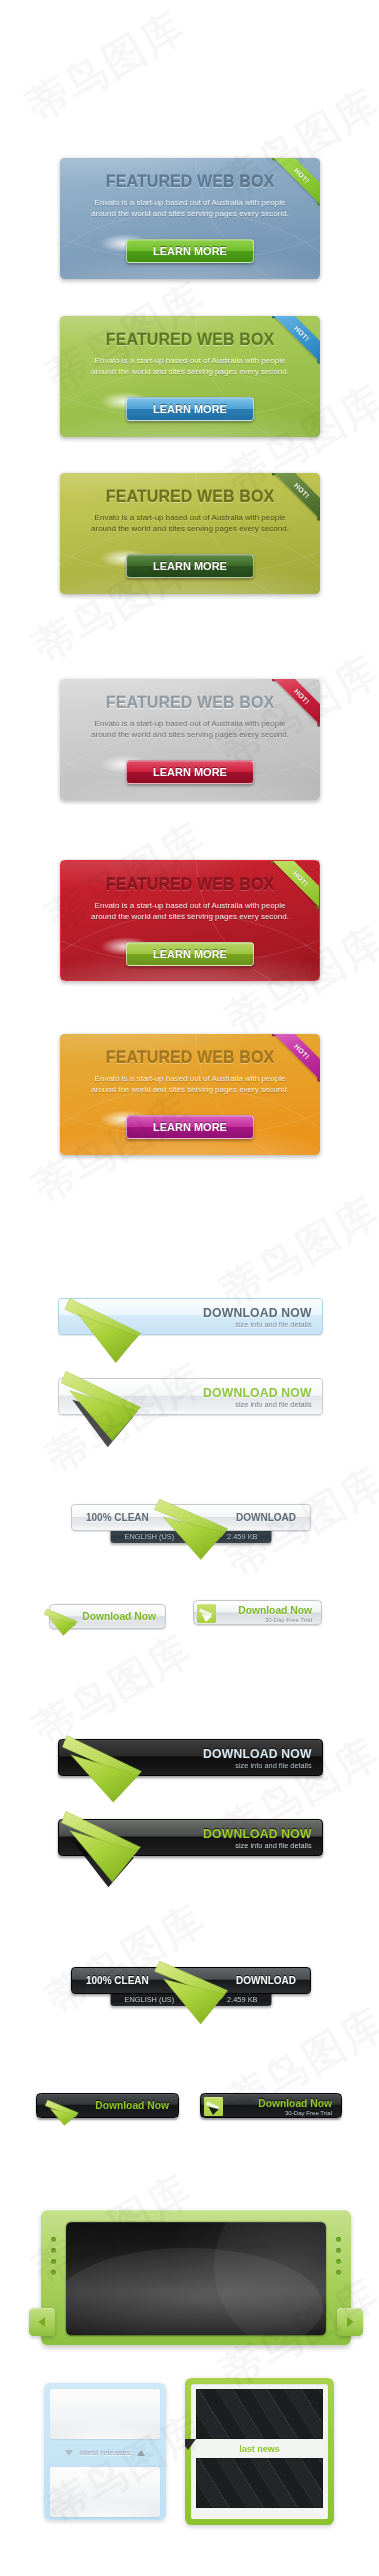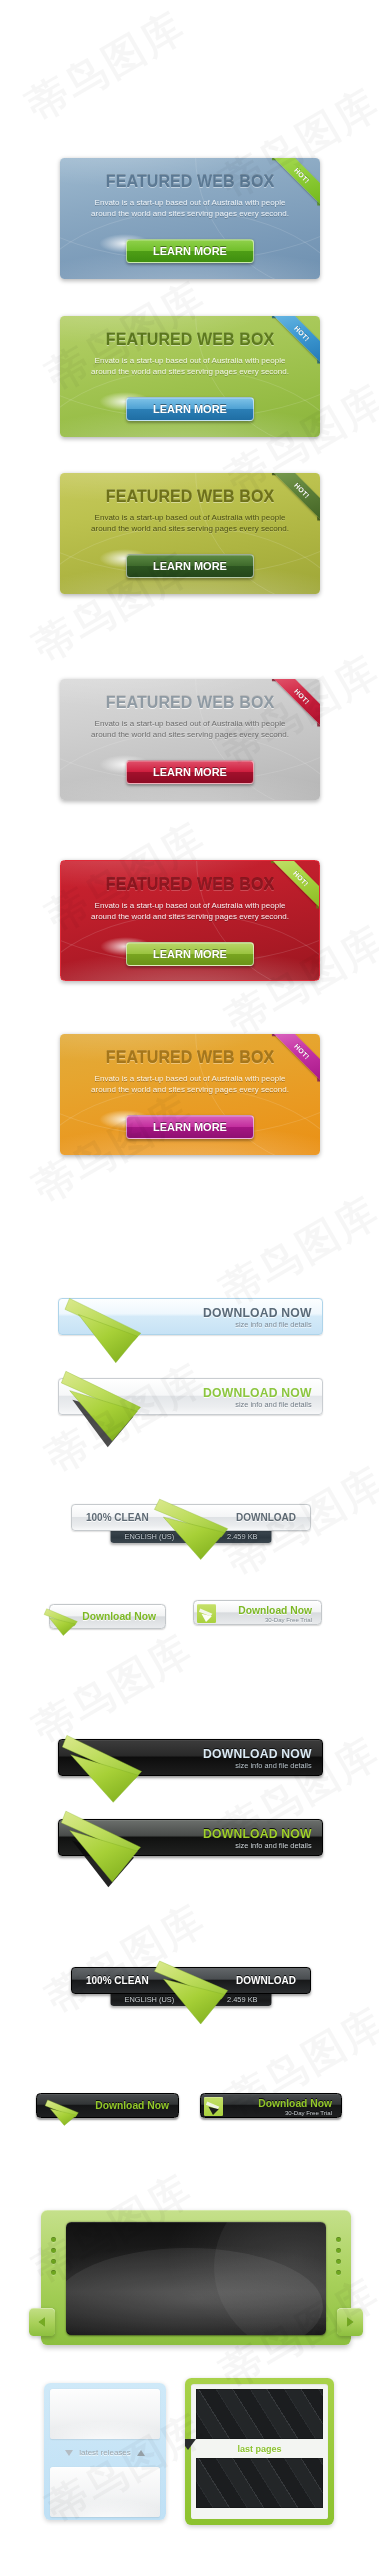--- a/index.html
+++ b/index.html
@@ -775,21 +775,21 @@
       <span>latest releases</span>
       <span class="tri up"></span>
     </div>
     <div class="thumb"></div>
   </div>
 
   <div class="panel panel-green">
     <div class="green-marker"></div>
     <div class="ginner">
       <div class="gthumb"></div>
-      <div class="gcaption">last pages</div>
+      <div class="gcaption">last news</div>
       <div class="gthumb"></div>
     </div>
   </div>
 
 </div>
 
 <div class="watermark">
   <div class="wm-tile" style="left:19.3px;  top:39px;">蒂鸟图库</div>
   <div class="wm-tile" style="left:213px; top:116px;">蒂鸟图库</div>
   <div class="wm-tile" style="left:39px;  top:309px;">蒂鸟图库</div>

